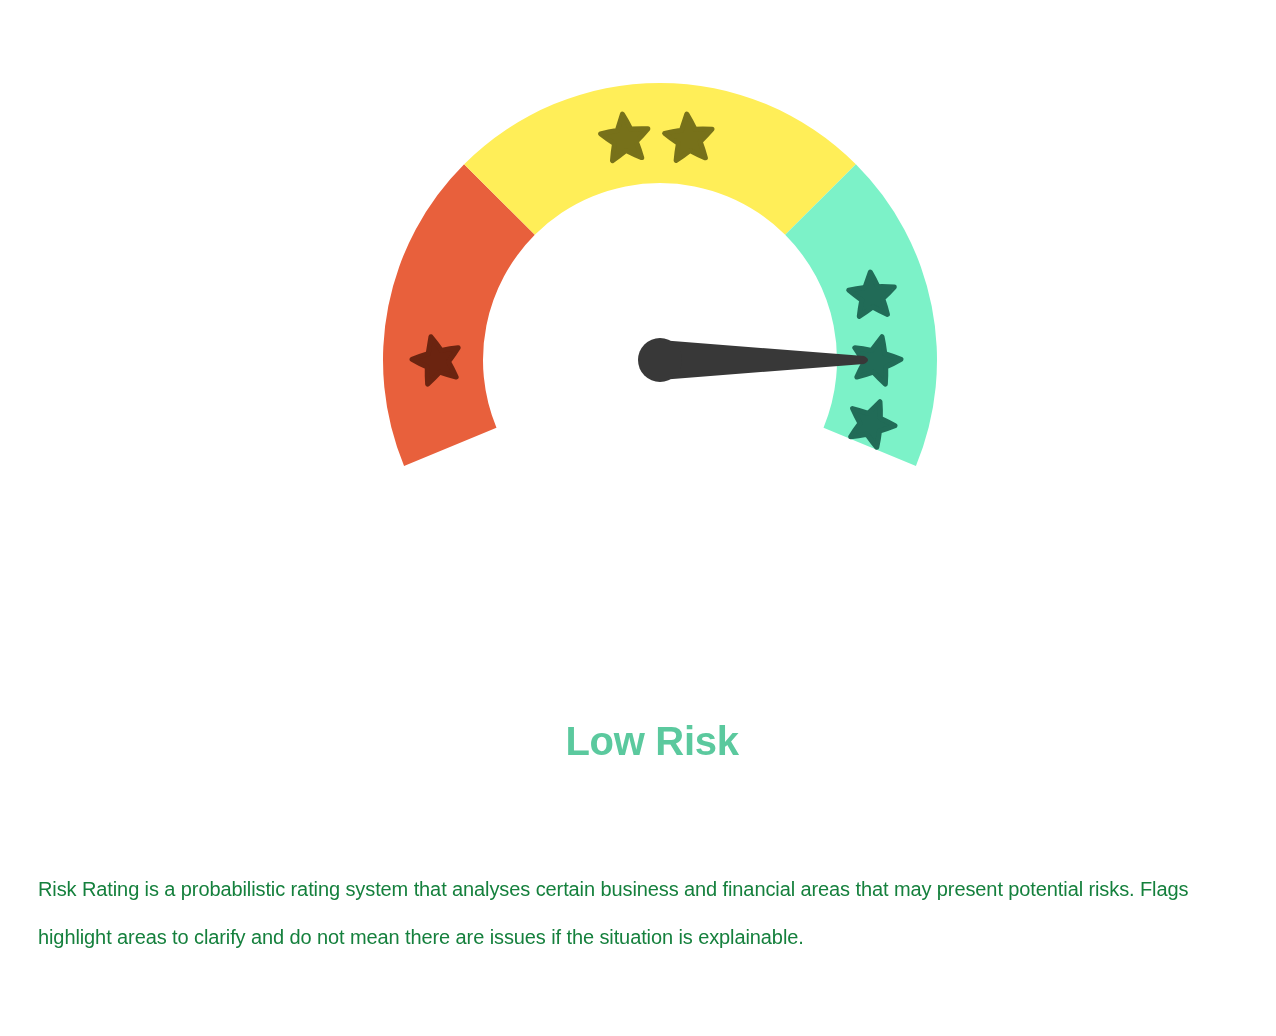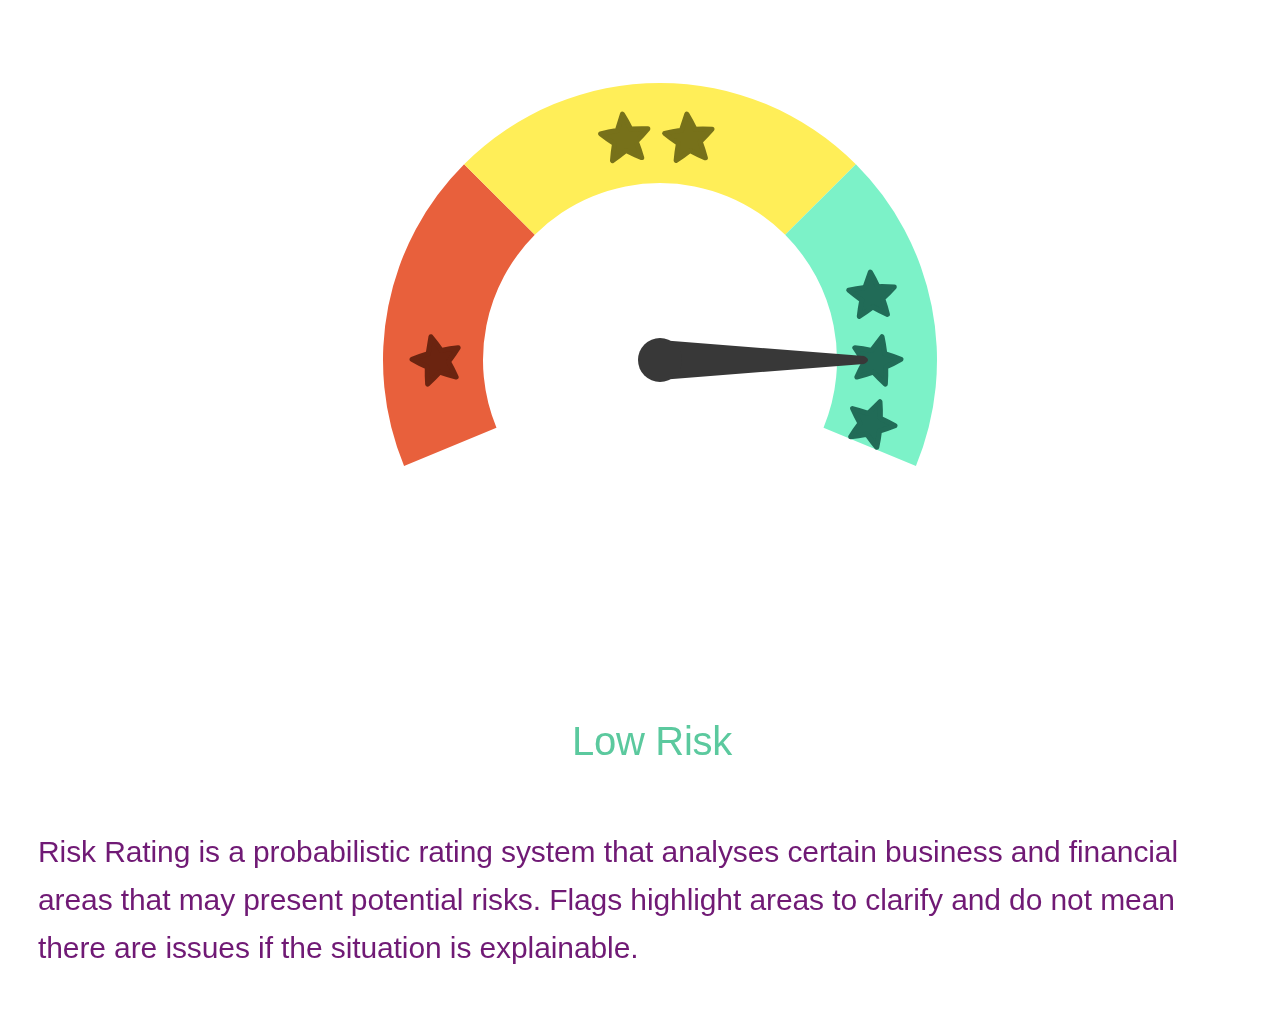--- a/index.html
+++ b/index.html
@@ -42,37 +42,37 @@
   }
 
   
   #rating-label {
     position: absolute;
     left: 0;
     top: 718px;
     width: 1276px;
     text-align: center;
     font-size: 40px;
-    font-weight: normal;
+    font-weight: bold;
     letter-spacing: -0.3px;
     line-height: 1.15;
     color: #5BC99E;
     white-space: nowrap;
     padding-left: 28px;
   }
 
   
   #description {
     position: absolute;
     left: 38px;
-    top: 828px;
+    top: 865px;
     width: 1200px;
-    font-size: 30px;
+    font-size: 20px;
     line-height: 48px;
-    color: #701a75;
+    color: #15803d;
     font-weight: normal;
     letter-spacing: -0.1px;
   }
 </style>
 </head>
 <body>
 
 <div id="risk-card">
 
   <div id="gauge-wrap">

